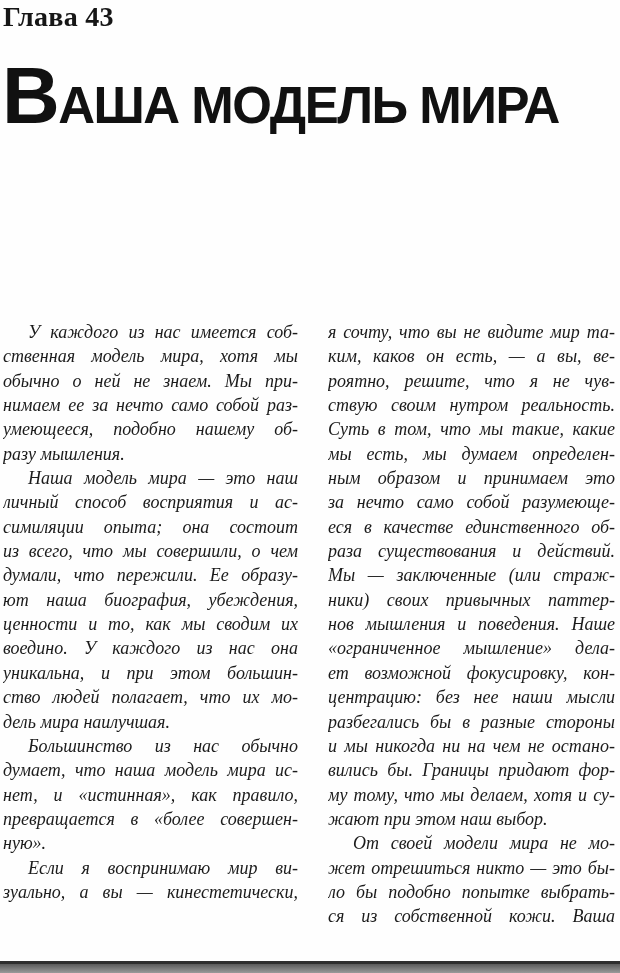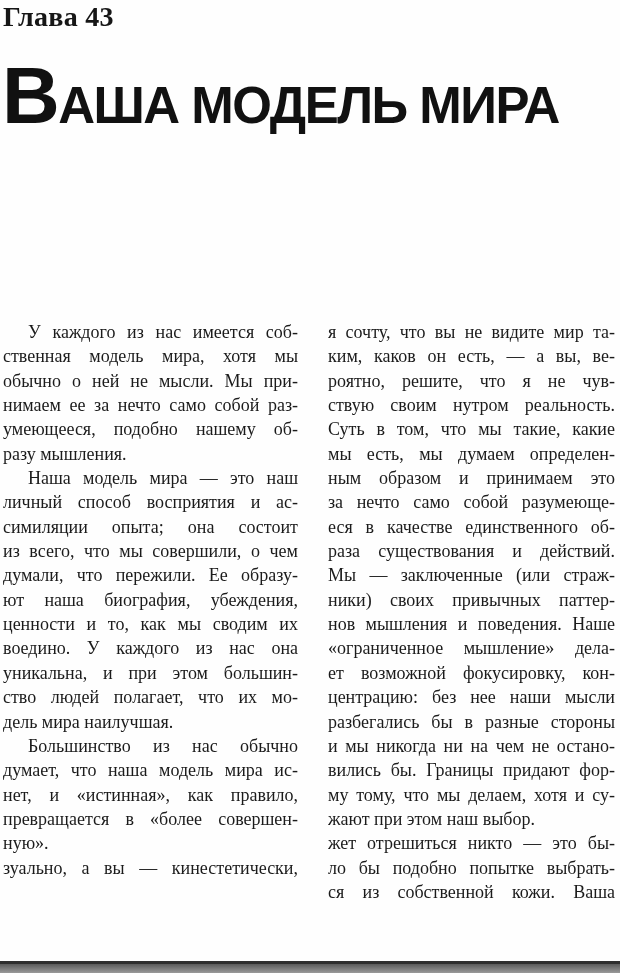--- a/index.html
+++ b/index.html
@@ -57,20 +57,21 @@
     line-height:24.35px;
     color:var(--text);
   }
   .col-left{width:295px;}
   .col-right{width:287px;}
   .line{
     height:24.35px;
     text-align:justify;
     text-align-last:justify;
     overflow:hidden;
+    font-style:italic;
   }
   .line.indent{
     text-indent:25px;
   }
   .line.end{
     text-align-last:left;
   }
   
   .edge-line{
     position:absolute;
@@ -89,40 +90,41 @@
 <body>
 
 <div class="chapter-label">Глава 43</div>
 
 <h1 class="page-title"><span class="initial">В</span><span class="rest">АША МОДЕЛЬ МИРА</span></h1>
 
 <main class="body-columns">
   <div class="col col-left">
       <div class="line indent">У каждого из нас имеется соб-</div>
       <div class="line">ственная модель мира, хотя мы</div>
-      <div class="line">обычно о ней не мысли. Мы при-</div>
+      <div class="line">обычно о ней не знаем. Мы при-</div>
       <div class="line">нимаем ее за нечто само собой раз-</div>
       <div class="line">умеющееся, подобно нашему об-</div>
       <div class="line end">разу мышления.</div>
       <div class="line indent">Наша модель мира — это наш</div>
       <div class="line">личный способ восприятия и ас-</div>
       <div class="line">симиляции опыта; она состоит</div>
       <div class="line">из всего, что мы совершили, о чем</div>
       <div class="line">думали, что пережили. Ее образу-</div>
       <div class="line">ют наша биография, убеждения,</div>
       <div class="line">ценности и то, как мы сводим их</div>
       <div class="line">воедино. У каждого из нас она</div>
       <div class="line">уникальна, и при этом большин-</div>
       <div class="line">ство людей полагает, что их мо-</div>
       <div class="line end">дель мира наилучшая.</div>
       <div class="line indent">Большинство из нас обычно</div>
       <div class="line">думает, что наша модель мира ис-</div>
       <div class="line">нет, и «истинная», как правило,</div>
       <div class="line">превращается в «более совершен-</div>
       <div class="line end">ную».</div>
+      <div class="line indent">Если я воспринимаю мир ви-</div>
       <div class="line">зуально, а вы — кинестетически,</div>
     </div>
   <div class="col col-right">
       <div class="line">я сочту, что вы не видите мир та-</div>
       <div class="line">ким, каков он есть, — а вы, ве-</div>
       <div class="line">роятно, решите, что я не чув-</div>
       <div class="line">ствую своим нутром реальность.</div>
       <div class="line">Суть в том, что мы такие, какие</div>
       <div class="line">мы есть, мы думаем определен-</div>
       <div class="line">ным образом и принимаем это</div>
@@ -133,20 +135,21 @@
       <div class="line">ники) своих привычных паттер-</div>
       <div class="line">нов мышления и поведения. Наше</div>
       <div class="line">«ограниченное мышление» дела-</div>
       <div class="line">ет возможной фокусировку, кон-</div>
       <div class="line">центрацию: без нее наши мысли</div>
       <div class="line">разбегались бы в разные стороны</div>
       <div class="line">и мы никогда ни на чем не остано-</div>
       <div class="line">вились бы. Границы придают фор-</div>
       <div class="line">му тому, что мы делаем, хотя и су-</div>
       <div class="line end">жают при этом наш выбор.</div>
+      <div class="line indent">От своей модели мира не мо-</div>
       <div class="line">жет отрешиться никто — это бы-</div>
       <div class="line">ло бы подобно попытке выбрать-</div>
       <div class="line">ся из собственной кожи. Ваша</div>
     </div>
 </main>
 
 <div class="edge-line"></div>
 <div class="edge-shadow"></div>
 
 </body></html>

